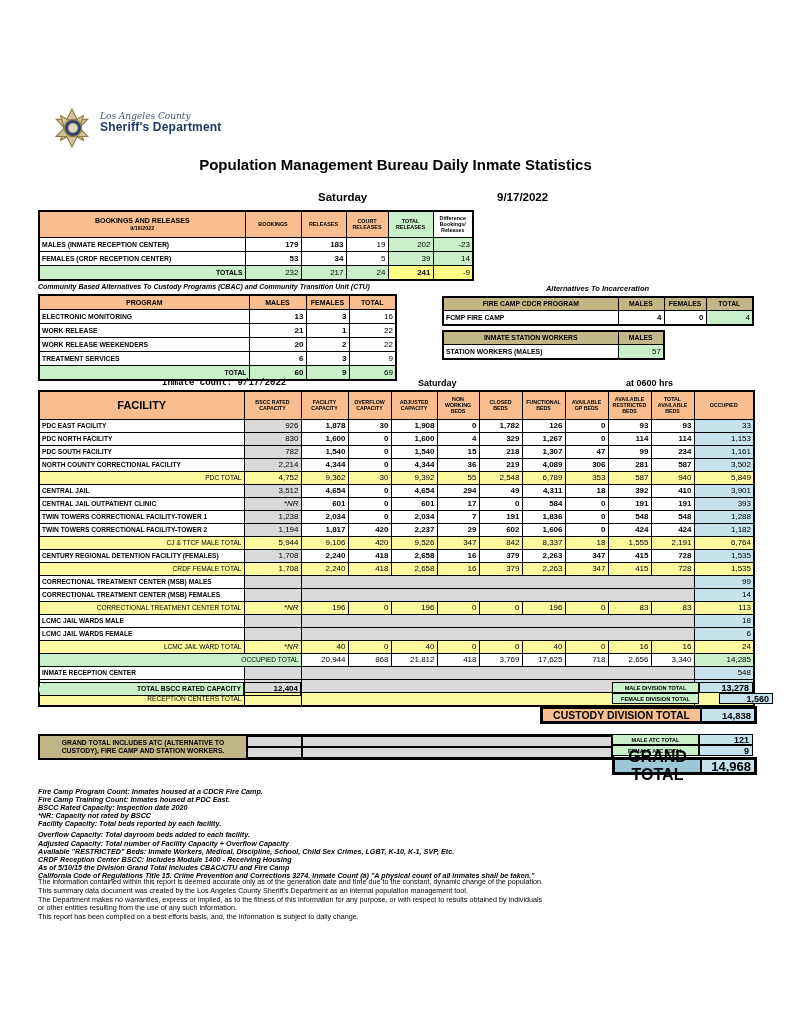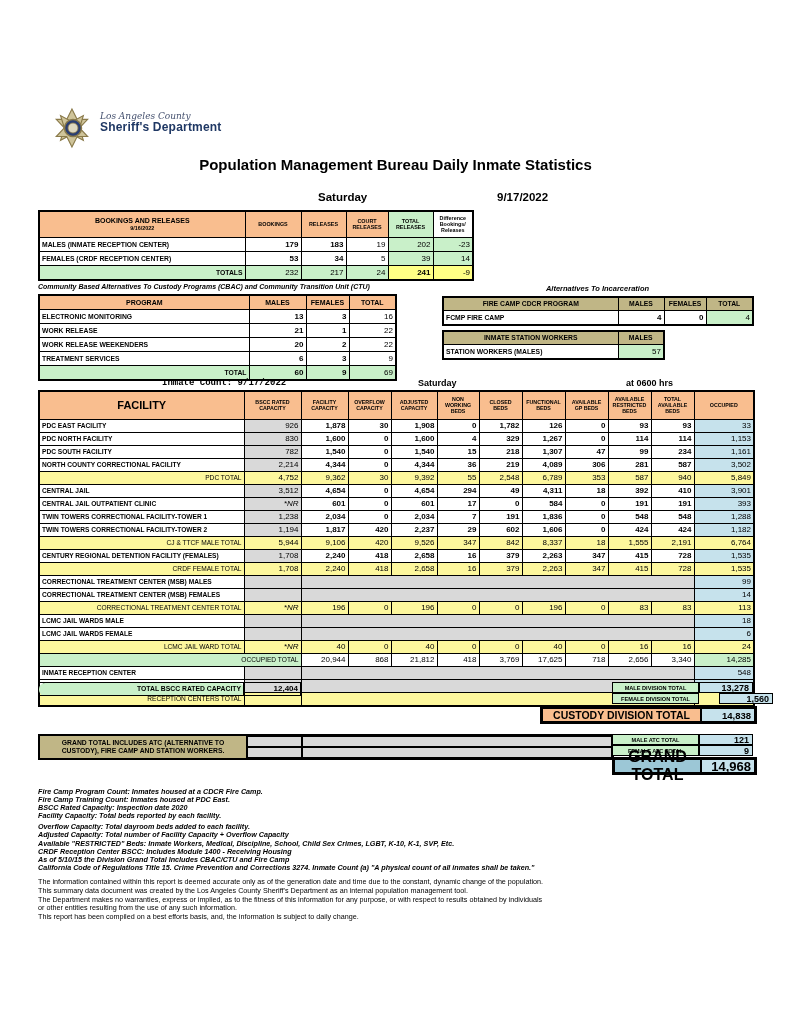--- a/index.html
+++ b/index.html
@@ -580,20 +580,21 @@
   </div>
   <div class="mini" style="left:612px;top:757px;border:2px solid #000;">
     <div class="mlabel sblu" style="width:87px;height:14px;font-size:16px;">GRAND TOTAL</div>
     <div class="mval blu" style="width:54px;height:14px;font-size:13px;">14,968</div>
   </div>
 
   <div class="fnA">
       <div>Fire Camp Program Count: Inmates housed at a CDCR Fire Camp.</div>
       <div>Fire Camp Training Count: Inmates housed at PDC East.</div>
       <div>BSCC Rated Capacity: Inspection date 2020</div>
+      <div>*NR: Capacity not rated by BSCC</div>
       <div>Facility Capacity: Total beds reported by each facility.</div>
       <div class="gap">Overflow Capacity: Total dayroom beds added to each facility.</div>
       <div>Adjusted Capacity: Total number of Facility Capacity + Overflow Capacity</div>
       <div>Available "RESTRICTED" Beds: Inmate Workers, Medical, Discipline, School, Child Sex Crimes,  LGBT, K-10, K-1, SVP, Etc.</div>
       <div>CRDF Reception Center BSCC: Includes Module 1400 - Receiving Housing</div>
       <div>As of 5/10/15 the Division Grand Total Includes CBAC/CTU and Fire Camp</div>
       <div>California Code of Regulations Title 15. Crime Prevention and Corrections 3274. Inmate Count (a) "A physical count of all inmates shall be taken."</div>
     </div>
   <div class="fnB">
       <div>The information contained within this report is deemed accurate only as of the generation date and time due to the constant, dynamic change of the population.</div>

